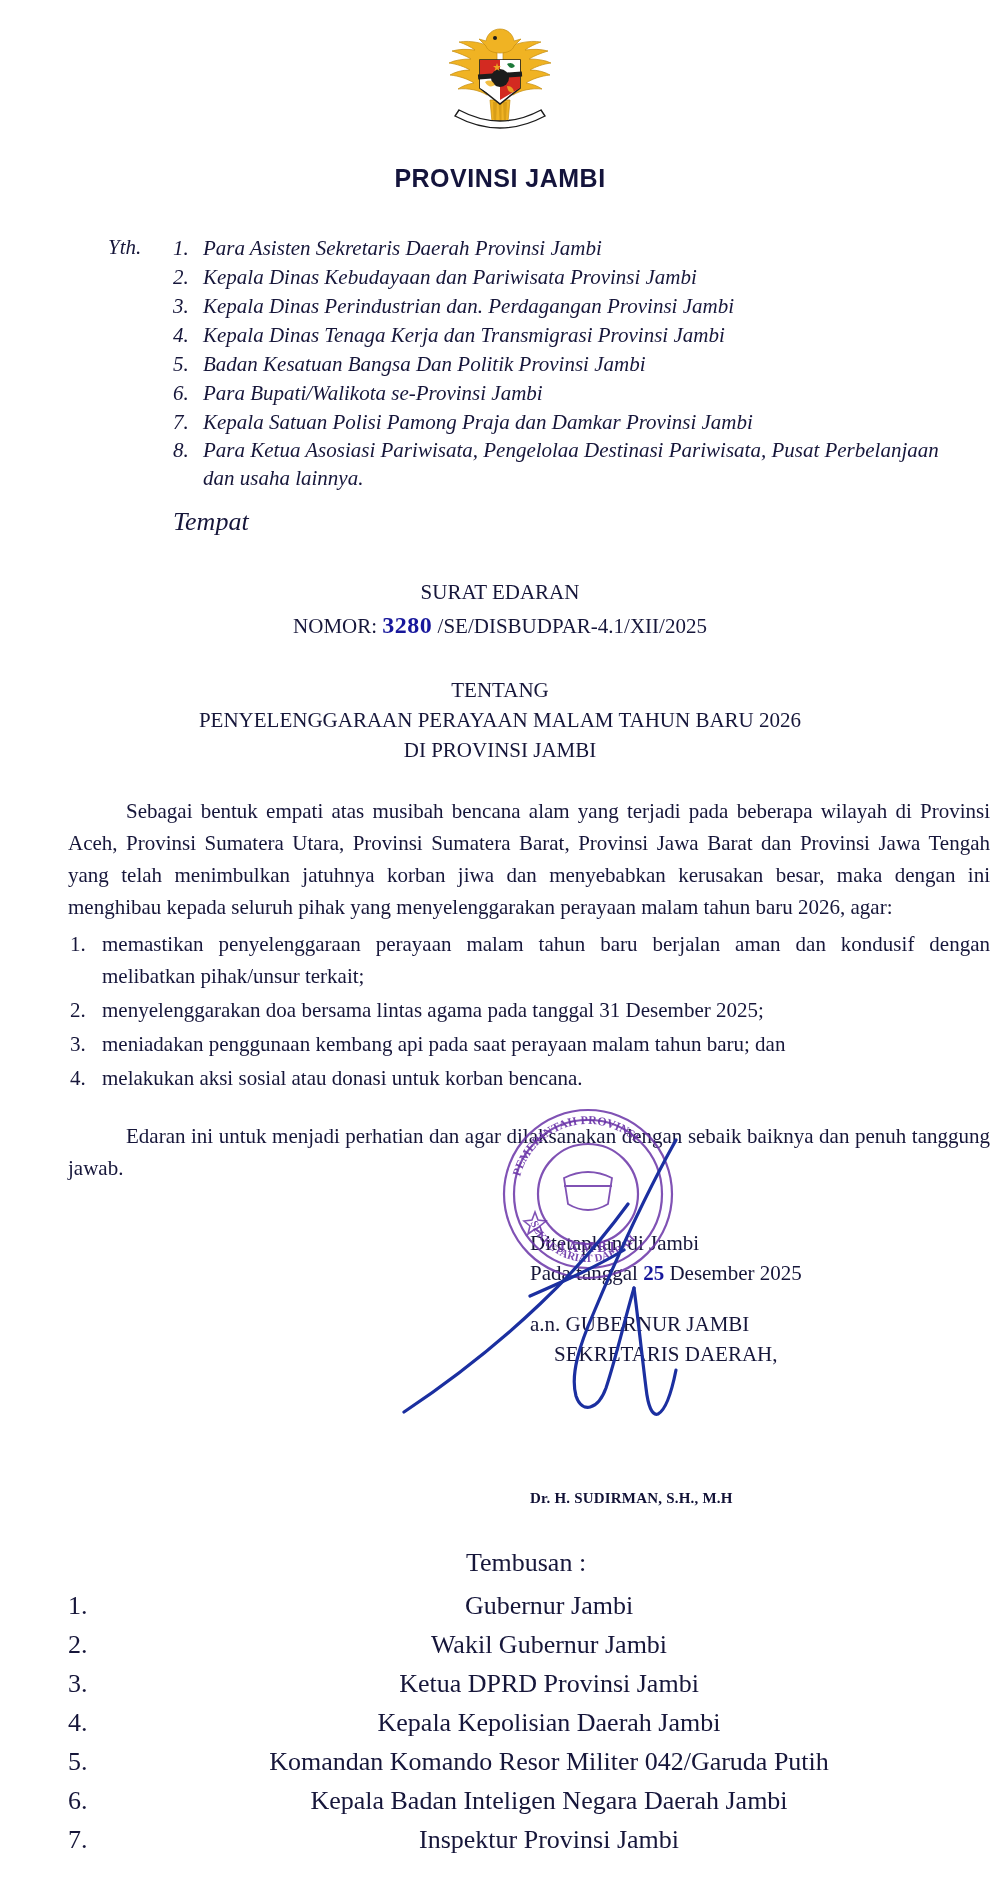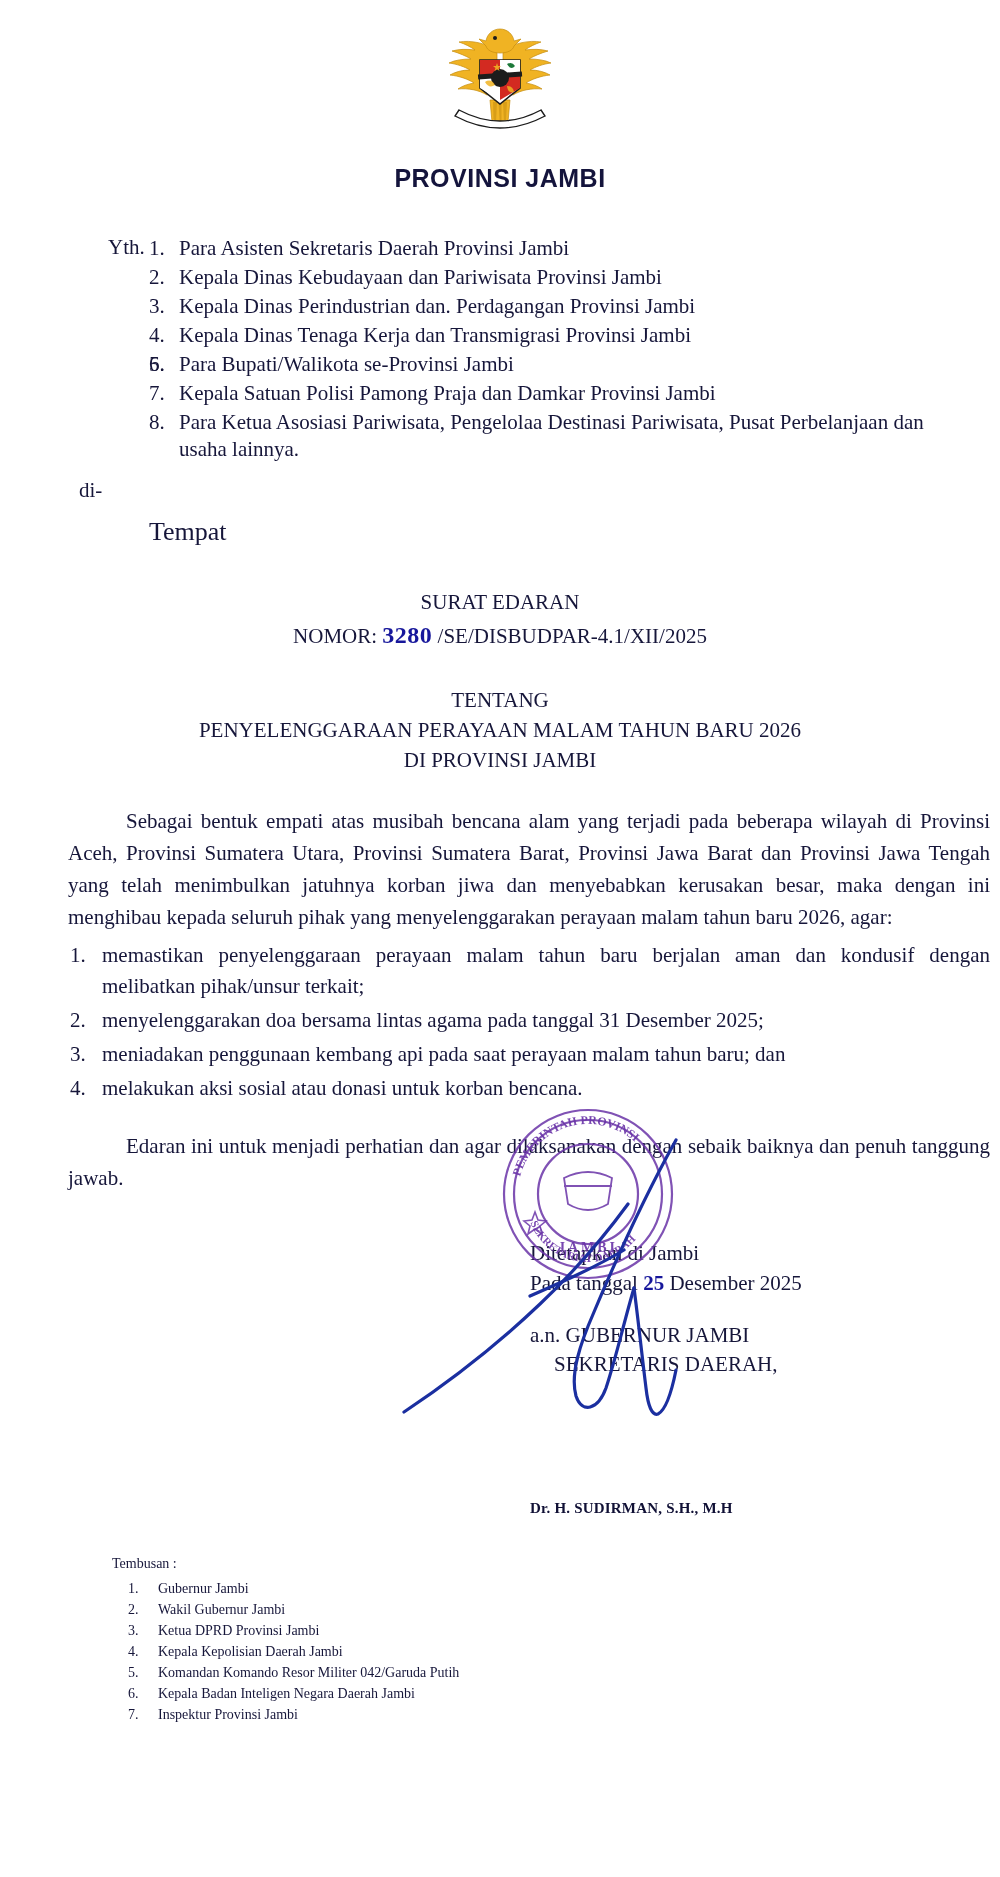--- a/index.html
+++ b/index.html
@@ -44,23 +44,24 @@
     font-weight: bold;
     font-size: 25px;
     letter-spacing: 0.5px;
     margin-top: 18px;
     color: #14143c;
   }
 
   
   .recipients {
     margin-top: 42px;
-    padding-left: 79px;
+    padding-left: 103px;
     padding-right: 40px;
     position: relative;
+    font-style: italic;
   }
   .yth {
     position: absolute;
     left: 108px;
     top: 0;
     font-size: 21px;
     color: #16163a;
   }
   .recip-list {
     margin: 0;
@@ -194,24 +195,25 @@
     left: 380px;
     top: 1130px;
     width: 330px;
     height: 300px;
     pointer-events: none;
   }
 
   
   .tembusan {
     margin-top: 34px;
-    padding-left: 112px;
-    font-size: 14px;
+    padding-left: 52px;
+    font-size: 26px;
     color: #16163a;
     line-height: 1.5;
+    text-align: center;
   }
   .tembusan-title { margin-bottom: 4px; }
   .tembusan-list {
     margin: 0;
     padding-left: 16px;
     list-style: none;
   }
   .tembusan-list li {
     position: relative;
     padding-left: 30px;
@@ -263,26 +265,25 @@
 
   <div class="province-title">PROVINSI JAMBI</div>
 
   <div class="recipients">
     <div class="yth">Yth.</div>
     <ul class="recip-list">
       <li><span class="num">1.</span><span>Para Asisten Sekretaris Daerah Provinsi Jambi</span></li>
       <li><span class="num">2.</span><span>Kepala Dinas Kebudayaan dan Pariwisata Provinsi Jambi</span></li>
       <li><span class="num">3.</span><span>Kepala Dinas Perindustrian dan. Perdagangan Provinsi Jambi</span></li>
       <li><span class="num">4.</span><span>Kepala Dinas Tenaga Kerja dan Transmigrasi Provinsi Jambi</span></li>
-      <li><span class="num">5.</span></li>
+      <li><span class="num">5.</span><span>Badan Kesatuan Bangsa Dan Politik Provinsi Jambi</span></li>
       <li><span class="num">6.</span><span>Para Bupati/Walikota se-Provinsi Jambi</span></li>
       <li><span class="num">7.</span><span>Kepala Satuan Polisi Pamong Praja dan Damkar Provinsi Jambi</span></li>
       <li><span class="num">8.</span><span>Para Ketua Asosiasi Pariwisata, Pengelolaa Destinasi Pariwisata, Pusat Perbelanjaan dan usaha lainnya.</span></li>
     </ul>
-    <div class="di-line">di-</div>
     <div class="tempat-line">Tempat</div>
   </div>
 
   <div class="doc-title">
     <div>SURAT EDARAN</div>
     <div class="nomor">
       <span>NOMOR:</span>
       <span class="handwritten-no">3280</span>
       <span>/SE/DISBUDPAR-4.1/XII/2025</span>
     </div>

